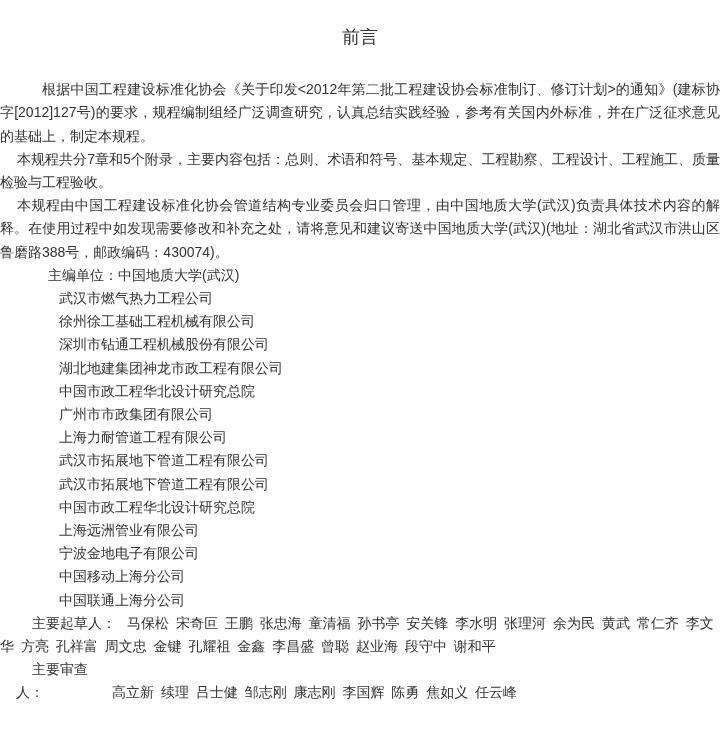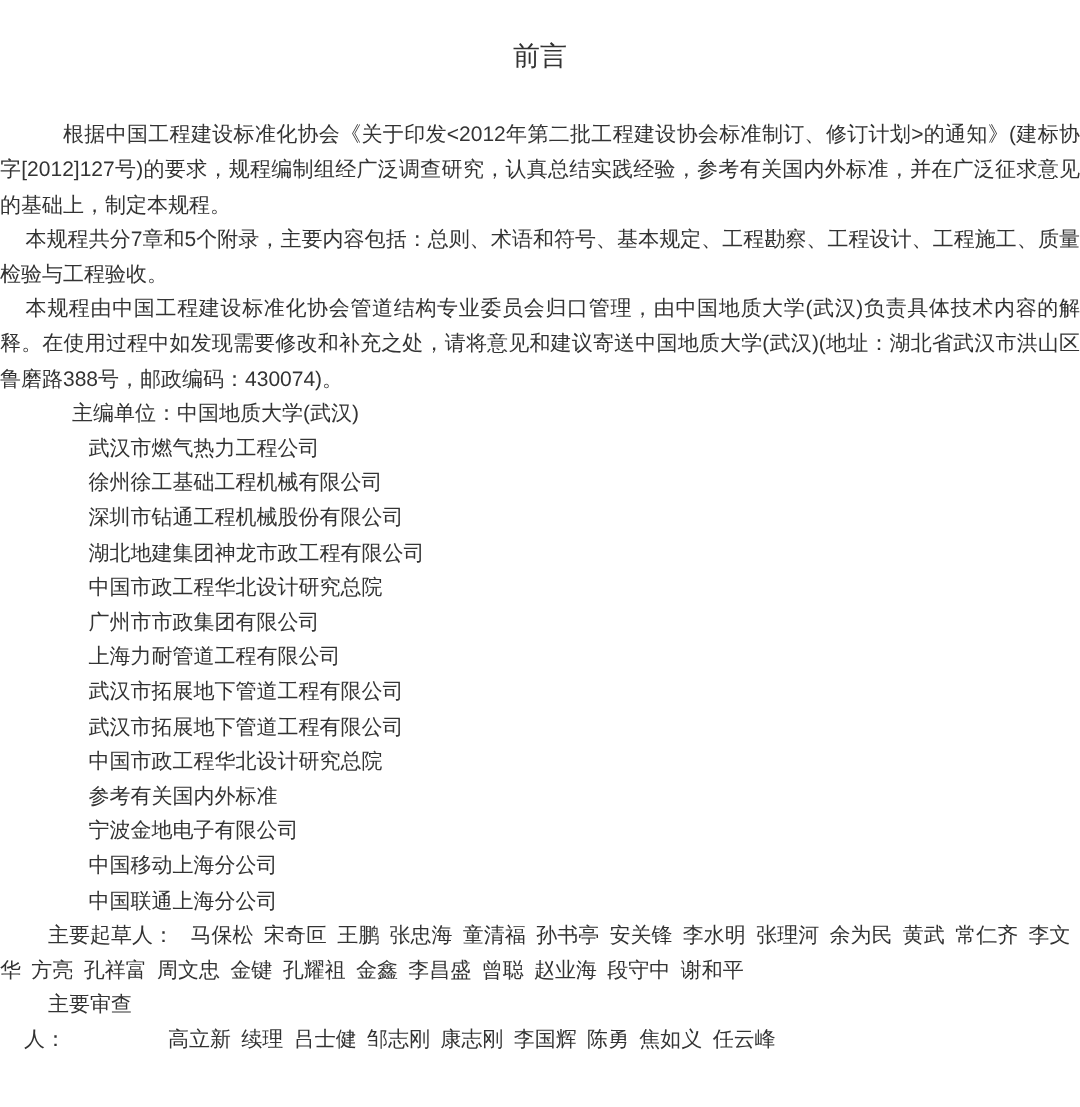--- a/index.html
+++ b/index.html
@@ -88,21 +88,21 @@
   <div class="company-item">武汉市燃气热力工程公司</div>
   <div class="company-item">徐州徐工基础工程机械有限公司</div>
   <div class="company-item">深圳市钻通工程机械股份有限公司</div>
   <div class="company-item">湖北地建集团神龙市政工程有限公司</div>
   <div class="company-item">中国市政工程华北设计研究总院</div>
   <div class="company-item">广州市市政集团有限公司</div>
   <div class="company-item">上海力耐管道工程有限公司</div>
   <div class="company-item">武汉市拓展地下管道工程有限公司</div>
   <div class="company-item">武汉市拓展地下管道工程有限公司</div>
   <div class="company-item">中国市政工程华北设计研究总院</div>
-  <div class="company-item">参考有关国内外标准</div>
+  <div class="company-item">上海远洲管业有限公司</div>
   <div class="company-item">宁波金地电子有限公司</div>
   <div class="company-item">中国移动上海分公司</div>
   <div class="company-item">中国联通上海分公司</div>
 
   <p class="names-para"><span class="drafters-label">主要起草人：</span><span>马保松 宋奇叵 王鹏 张忠海 童清福 孙书亭 安关锋 李水明 张理河 余为民 黄武 常仁齐 李文华 方亮 孔祥富 周文忠 金键 孔耀祖 金鑫 李昌盛 曾聪 赵业海 段守中 谢和平</span></p>
 
   <p class="names-para"><span class="reviewers-label">主要审查人：</span><span>高立新 续理 吕士健 邹志刚 康志刚 李国辉 陈勇 焦如义 任云峰</span></p>
 
 </div>
 

